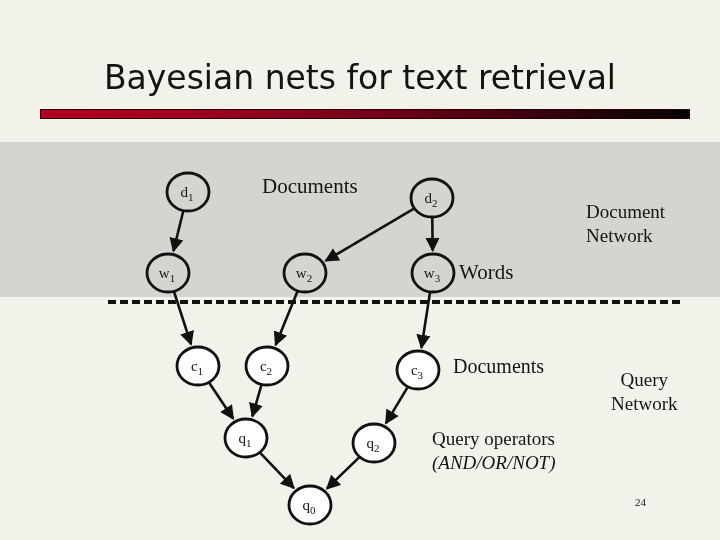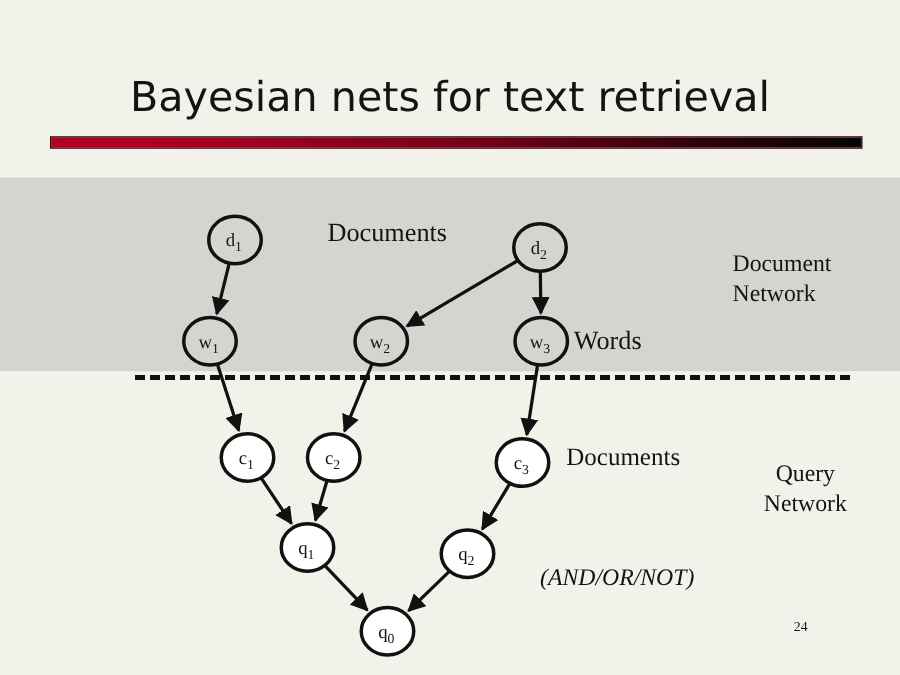--- a/index.html
+++ b/index.html
@@ -224,16 +224,16 @@
           <text x="309" y="510" text-anchor="middle" class="node-label">q<tspan dy="4" class="node-sub">0</tspan></text>
         </g>
       </g>
   </svg>
 
   <div class="lbl documents-lbl">Documents</div>
   <div class="lbl words-lbl">Words</div>
   <div class="lbl doc-network-lbl">Document<br>Network</div>
   <div class="lbl concepts-lbl">Documents</div>
   <div class="lbl query-network-lbl">Query<br>Network</div>
-  <div class="lbl query-ops-lbl"><br><span class="ops-paren">(AND/OR/NOT)</span></div>
+  <div class="lbl query-ops-lbl"><span>Query operators</span><br><span class="ops-paren">(AND/OR/NOT)</span></div>
   <div class="lbl page-num">24</div>
 
 </div>
 
 </body></html>

